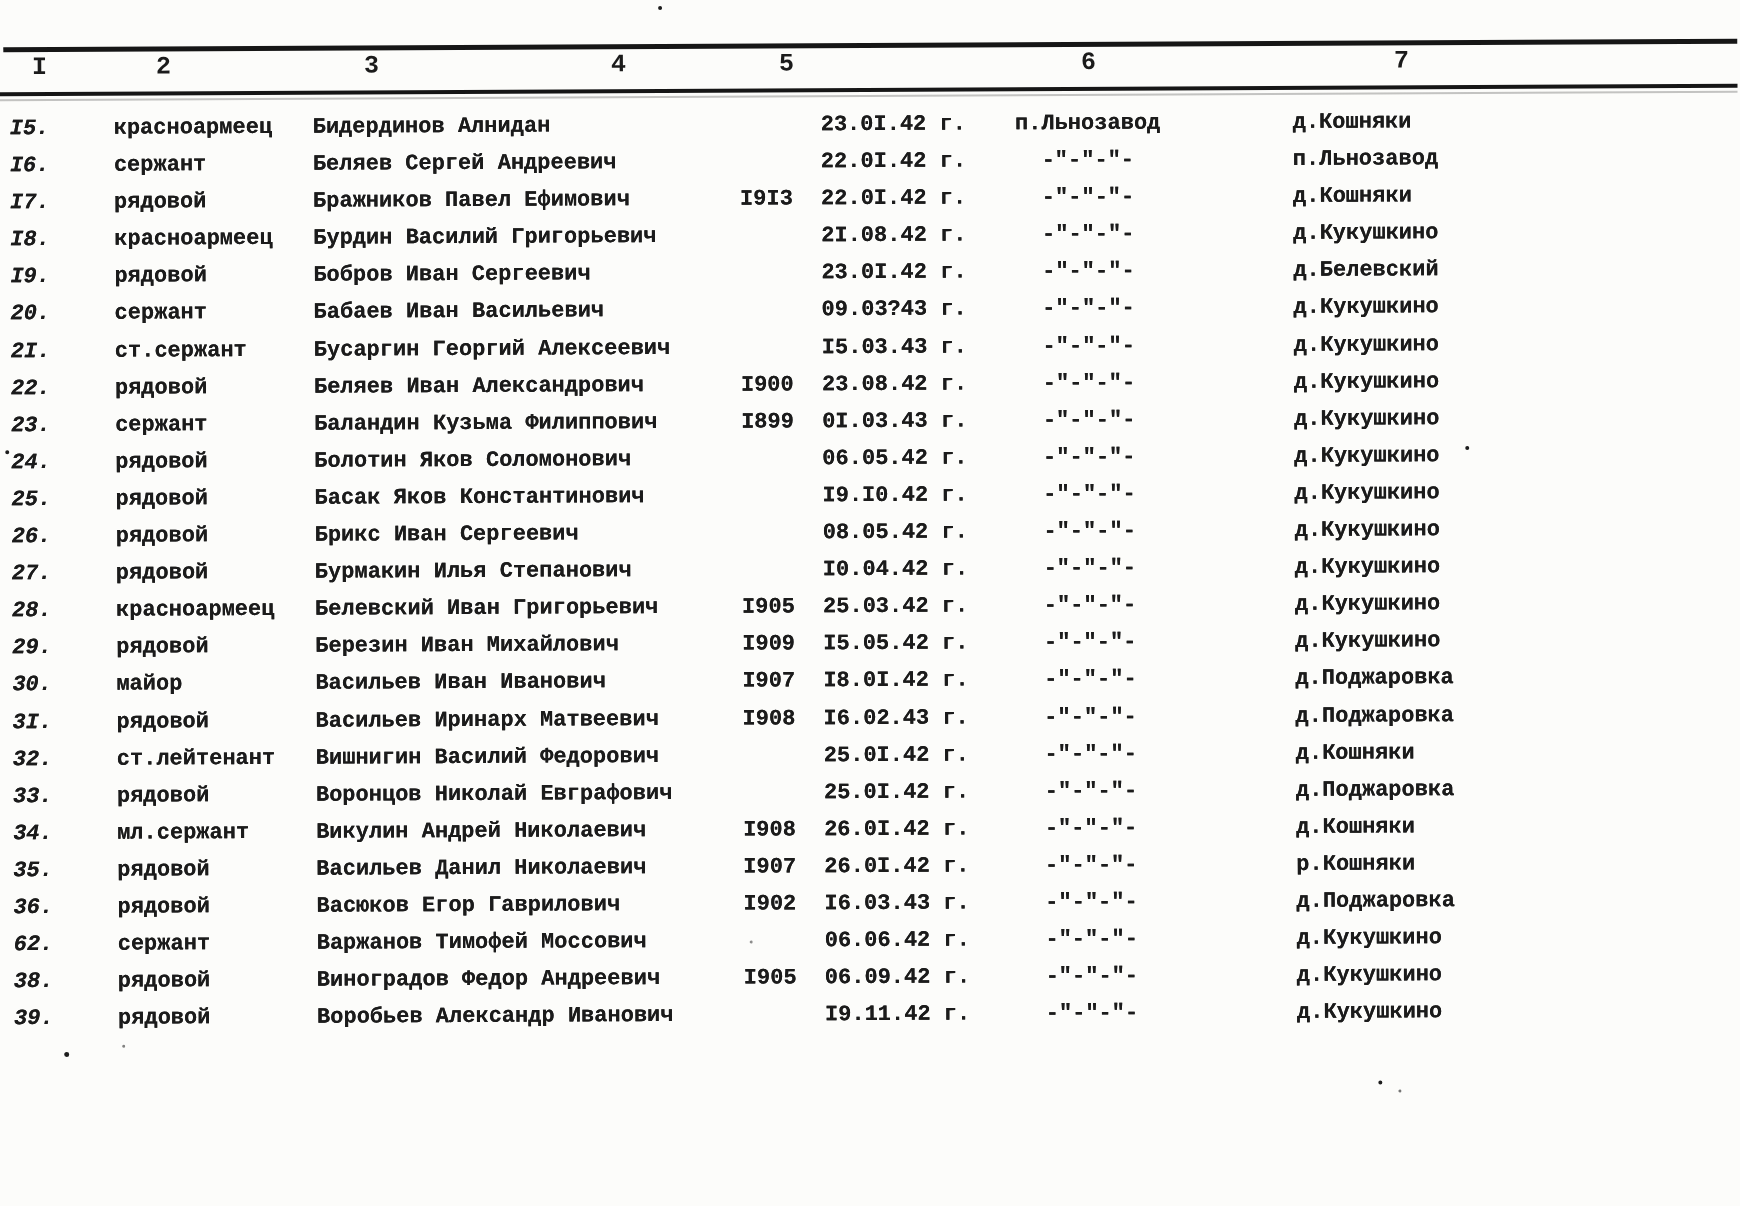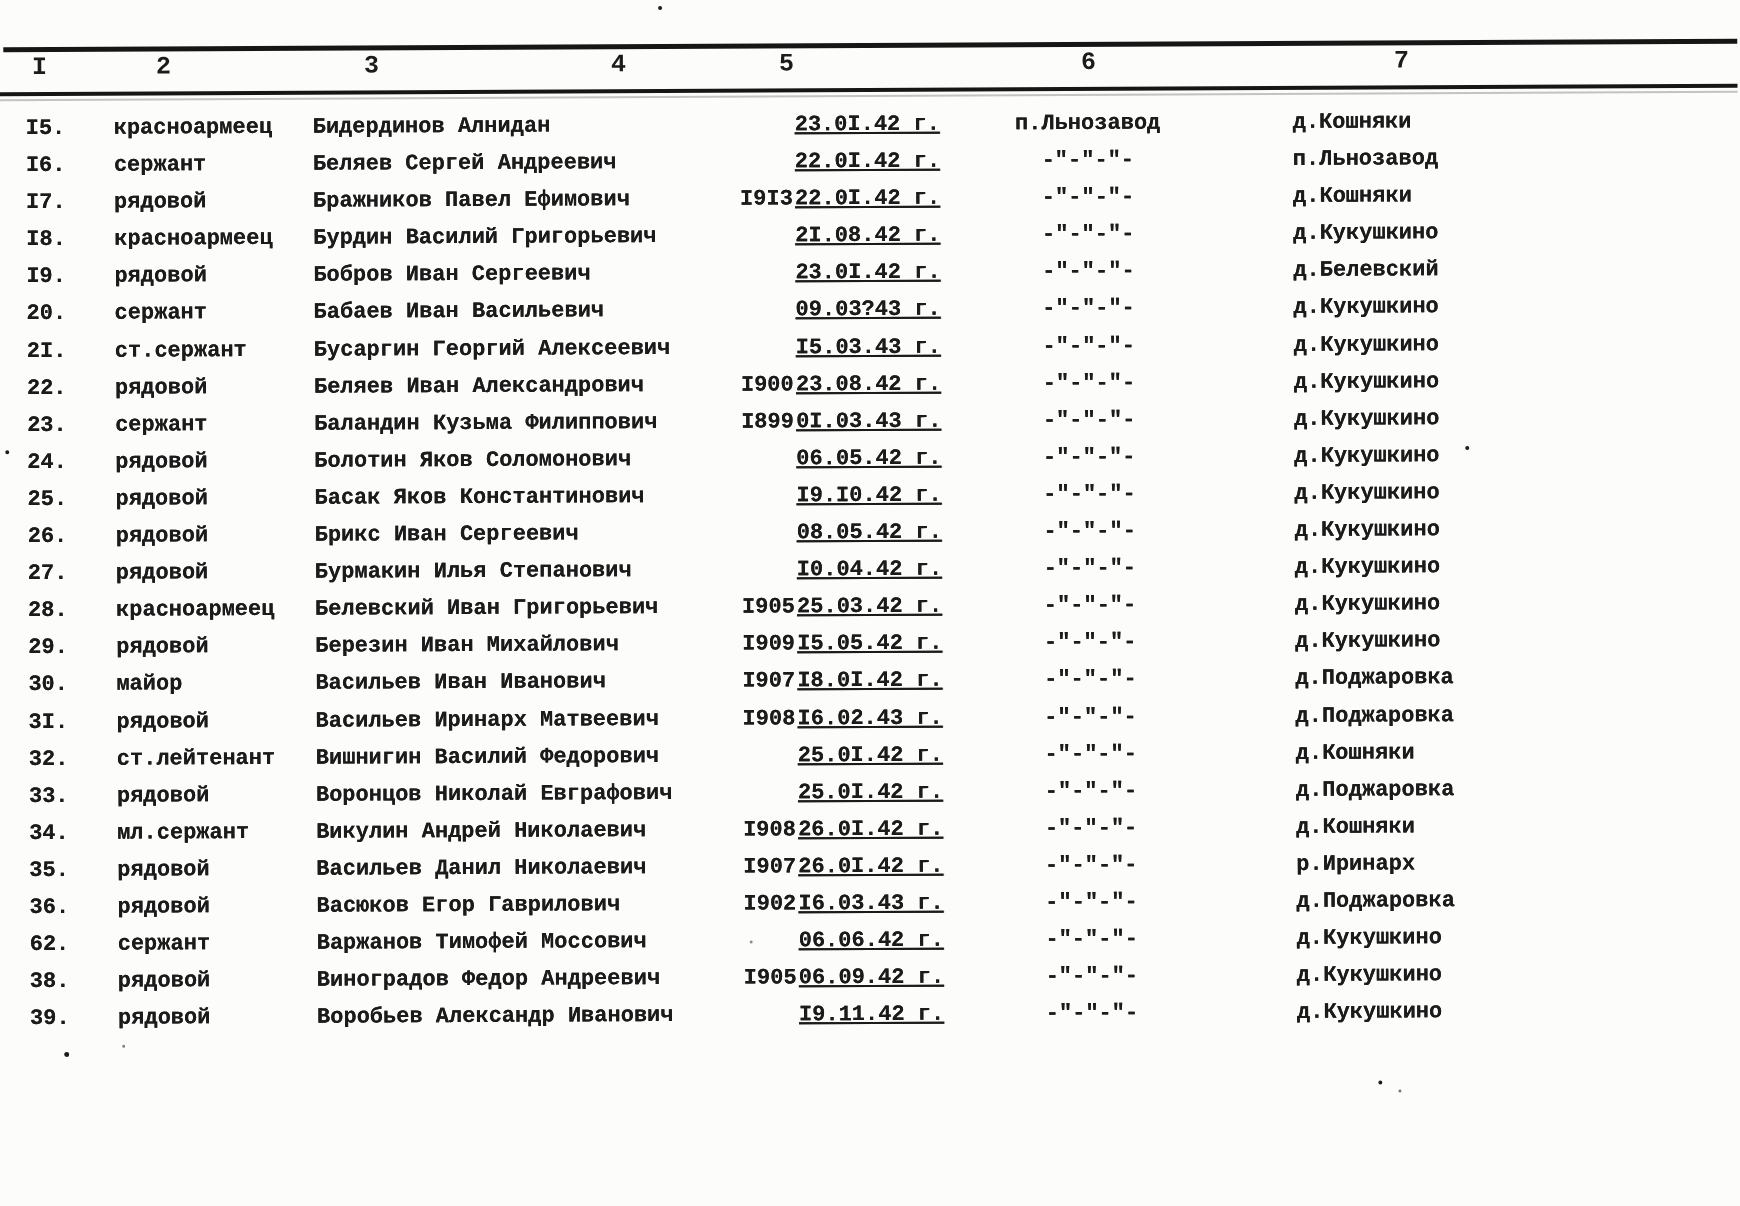--- a/index.html
+++ b/index.html
@@ -28,25 +28,25 @@
     white-space:pre;
   }
   .tbody{position:absolute;left:0;top:110px;width:1740px;}
   .trow{position:relative;height:37.1px;}
   .c{
     position:absolute;top:2px;
     font-size:22px;line-height:26px;
     white-space:pre;
     text-shadow:0 0 0.5px rgba(10,10,10,.85);
   }
-  .c.num{left:28px;}
+  .c.num{left:12px;font-style:italic;}
   .c.rank{left:116px;}
   .c.name{left:315px;}
   .c.year{left:702px;margin-left:40px;}
-  .c.date{left:797px;text-decoration:underline;}
+  .c.date{left:823px;}
   .c.origin{left:950px;width:280px;text-align:center;}
   .c.place{left:1295px;font-family:Liberation Mono, monospace;}
   .speck{position:absolute;background:#1d1d1d;border-radius:50%;}
 </style>
 </head>
 <body>
 
 <div class="sheet">
 
   <div class="rule rule-top"></div>
@@ -265,21 +265,21 @@
     <span class="c place">д.Кошняки</span>
   </div>
 
   <div class="trow">
     <span class="c num">35.</span>
     <span class="c rank">рядовой</span>
     <span class="c name">Васильев Данил Николаевич</span>
     <span class="c year">I907</span>
     <span class="c date">26.0I.42 г.</span>
     <span class="c origin">-"-"-"-</span>
-    <span class="c place">р.Иринарх</span>
+    <span class="c place">р.Кошняки</span>
   </div>
 
   <div class="trow">
     <span class="c num">36.</span>
     <span class="c rank">рядовой</span>
     <span class="c name">Васюков Егор Гаврилович</span>
     <span class="c year">I902</span>
     <span class="c date">I6.03.43 г.</span>
     <span class="c origin">-"-"-"-</span>
     <span class="c place">д.Поджаровка</span>

